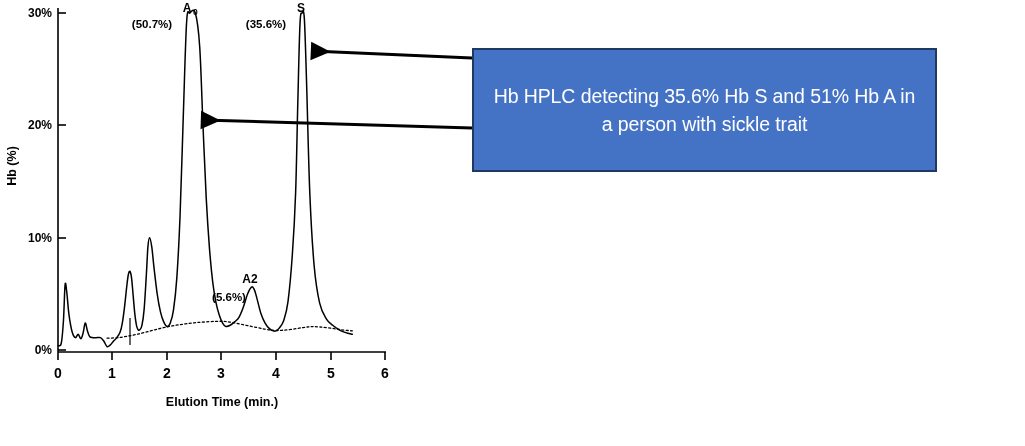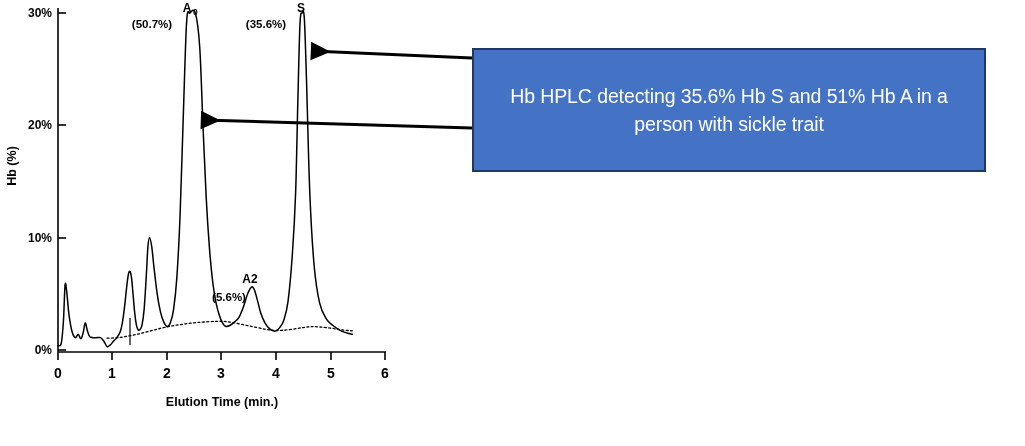--- a/index.html
+++ b/index.html
@@ -69,21 +69,21 @@
     font-weight: bold;
     font-size: 8.5px;
     fill: #000000;
   }
 
   
   #callout-box {
     position: absolute;
     left: 472px;
     top: 48px;
-    width: 514px;
+    width: 465px;
     height: 124px;
     background: #4472C4;
     border: 2px solid #1F3864;
     box-sizing: border-box;
     display: flex;
     align-items: center;
     justify-content: flex-end;
     padding: 0 18px;
   }
   #callout-text {

